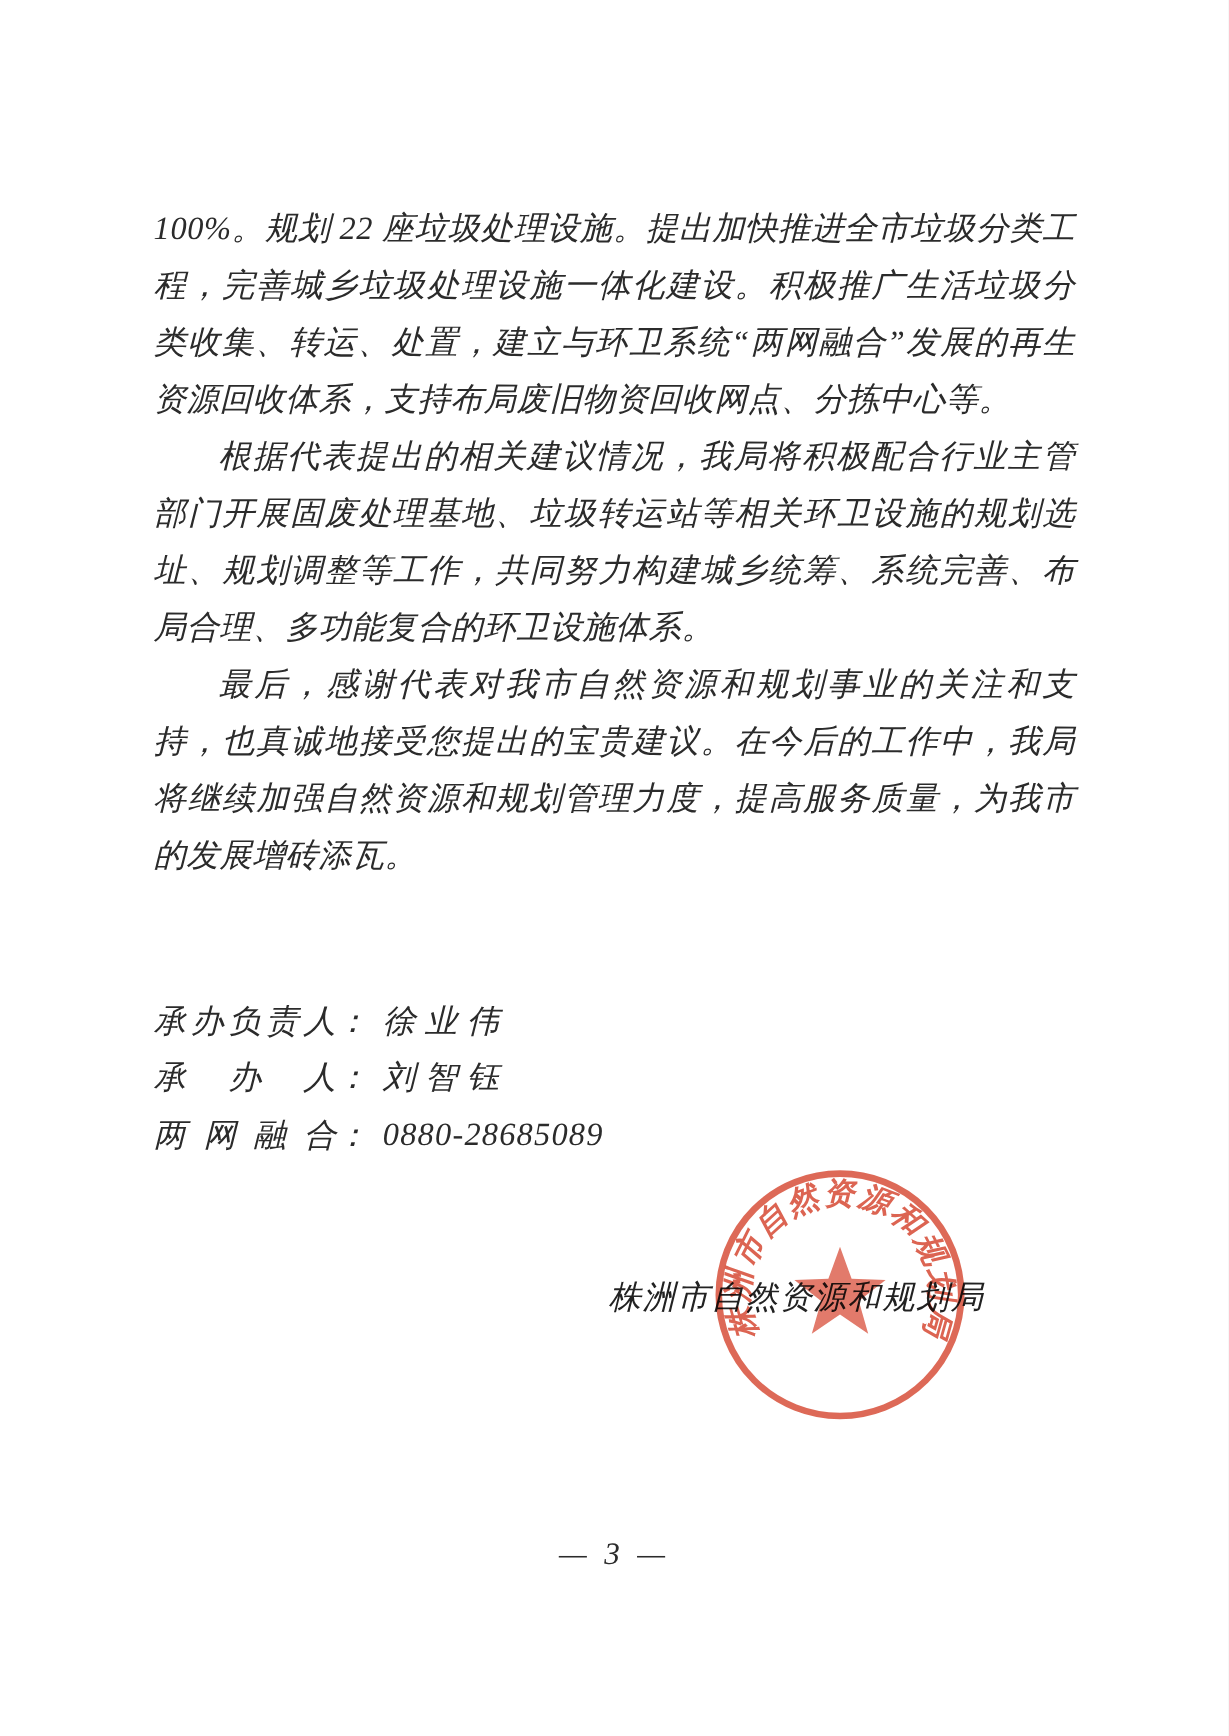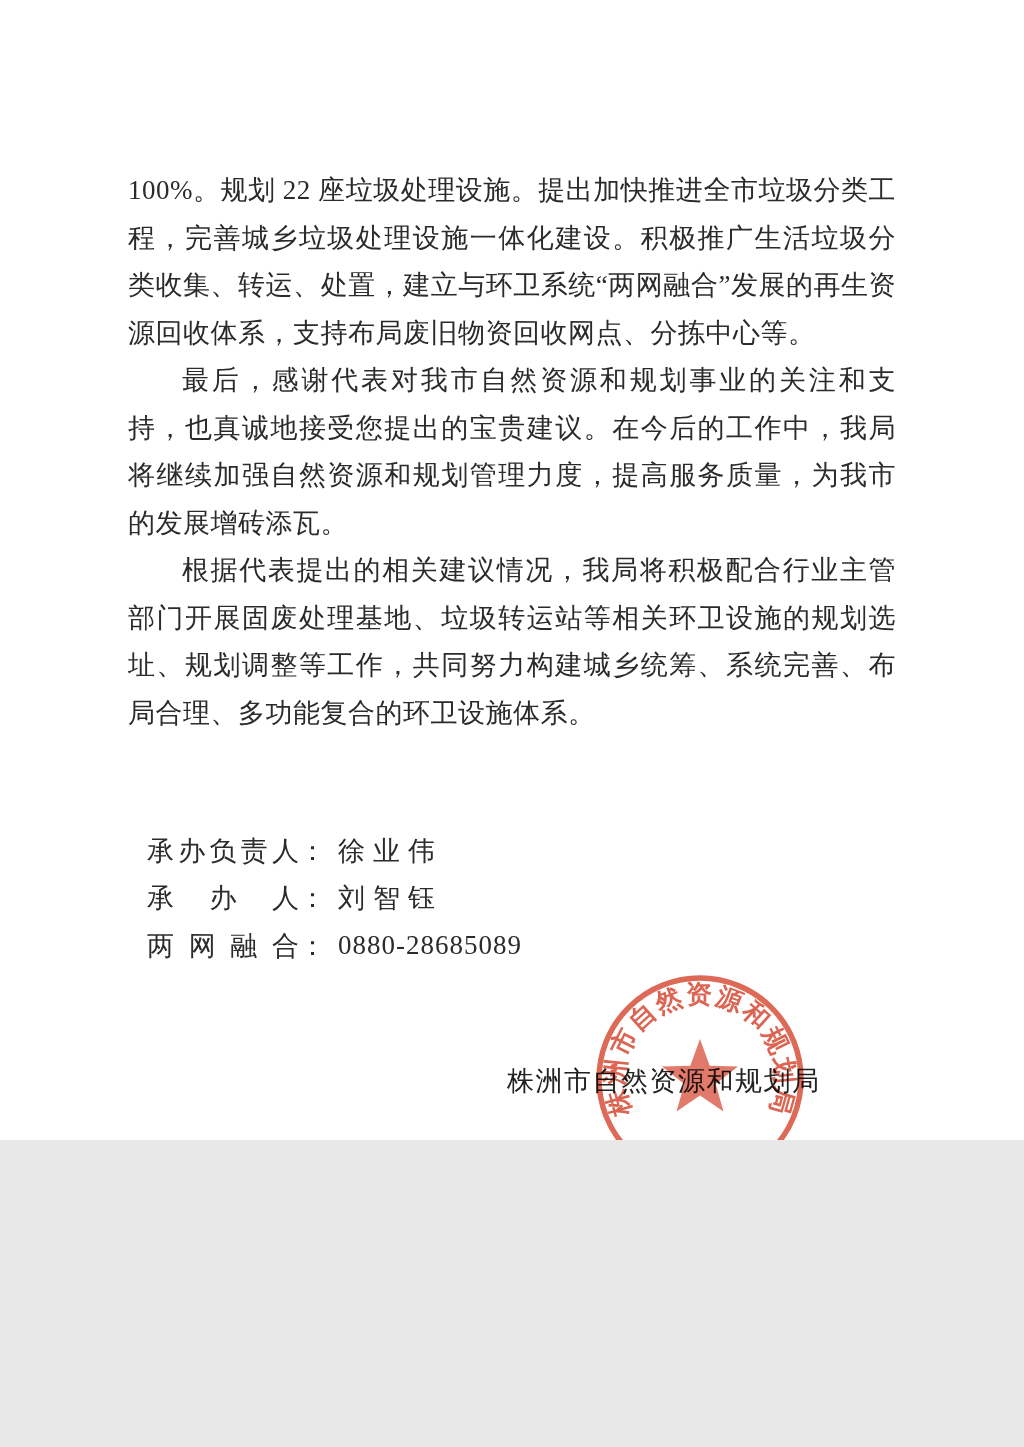--- a/index.html
+++ b/index.html
@@ -2,25 +2,26 @@
 <html><head>
 <meta charset="utf-8">
 <style>
   * { margin: 0; padding: 0; box-sizing: border-box; }
   html, body { background: #e8e8e8; }
   body { font-family: "Liberation Serif", "DejaVu Serif", serif; }
 
   .page {
     position: relative;
     width: 1024px;
-    height: 1140px;
+    height: 1447px;
     margin: 0 auto;
     background: #ffffff;
     overflow: hidden;
     color: #262626;
+    font-style: italic;
   }
 
   
   .body-text {
     position: absolute;
     left: 128px;
     top: 167px;
     width: 768px;
     font-size: 27px;
     line-height: 47.5px;
@@ -53,21 +54,20 @@
   .contact-line {
     height: 47.5px;
     display: flex;
     align-items: center;
   }
   .contact-label {
     display: inline-block;
     width: 152px;
     text-align: justify;
     text-align-last: justify;
-    margin-left: 19px;
   }
   .contact-colon { margin-right: 12px; }
   .contact-value { letter-spacing: 8px; }
   .contact-line:nth-child(3) .contact-value { letter-spacing: 1px; }
 
   
   .signature-org {
     position: absolute;
     left: 507px;
     top: 1063px;
@@ -119,22 +119,22 @@
     color: #2b2b2b;
   }
 </style>
 </head>
 <body>
 
 <div class="page">
 
   <section class="body-text">
     <p class="para no-indent">100%。规划 22 座垃圾处理设施。提出加快推进全市垃圾分类工程，完善城乡垃圾处理设施一体化建设。积极推广生活垃圾分类收集、转运、处置，建立与环卫系统“两网融合”发展的再生资源回收体系，支持布局废旧物资回收网点、分拣中心等。</p>
+    <p class="para">根据代表提出的相关建议情况，我局将积极配合行业主管部门开展固废处理基地、垃圾转运站等相关环卫设施的规划选址、规划调整等工作，共同努力构建城乡统筹、系统完善、布局合理、多功能复合的环卫设施体系。</p>
     <p class="para">最后，感谢代表对我市自然资源和规划事业的关注和支持，也真诚地接受您提出的宝贵建议。在今后的工作中，我局将继续加强自然资源和规划管理力度，提高服务质量，为我市的发展增砖添瓦。</p>
-    <p class="para">根据代表提出的相关建议情况，我局将积极配合行业主管部门开展固废处理基地、垃圾转运站等相关环卫设施的规划选址、规划调整等工作，共同努力构建城乡统筹、系统完善、布局合理、多功能复合的环卫设施体系。</p>
   </section>
 
   <section class="contact-block">
     <div class="contact-line">
       <span class="contact-label">承办负责人</span>
         <span class="contact-colon">：</span>
         <span class="contact-value">徐业伟</span>
     </div>
     <div class="contact-line">
       <span class="contact-label">承办人</span>

